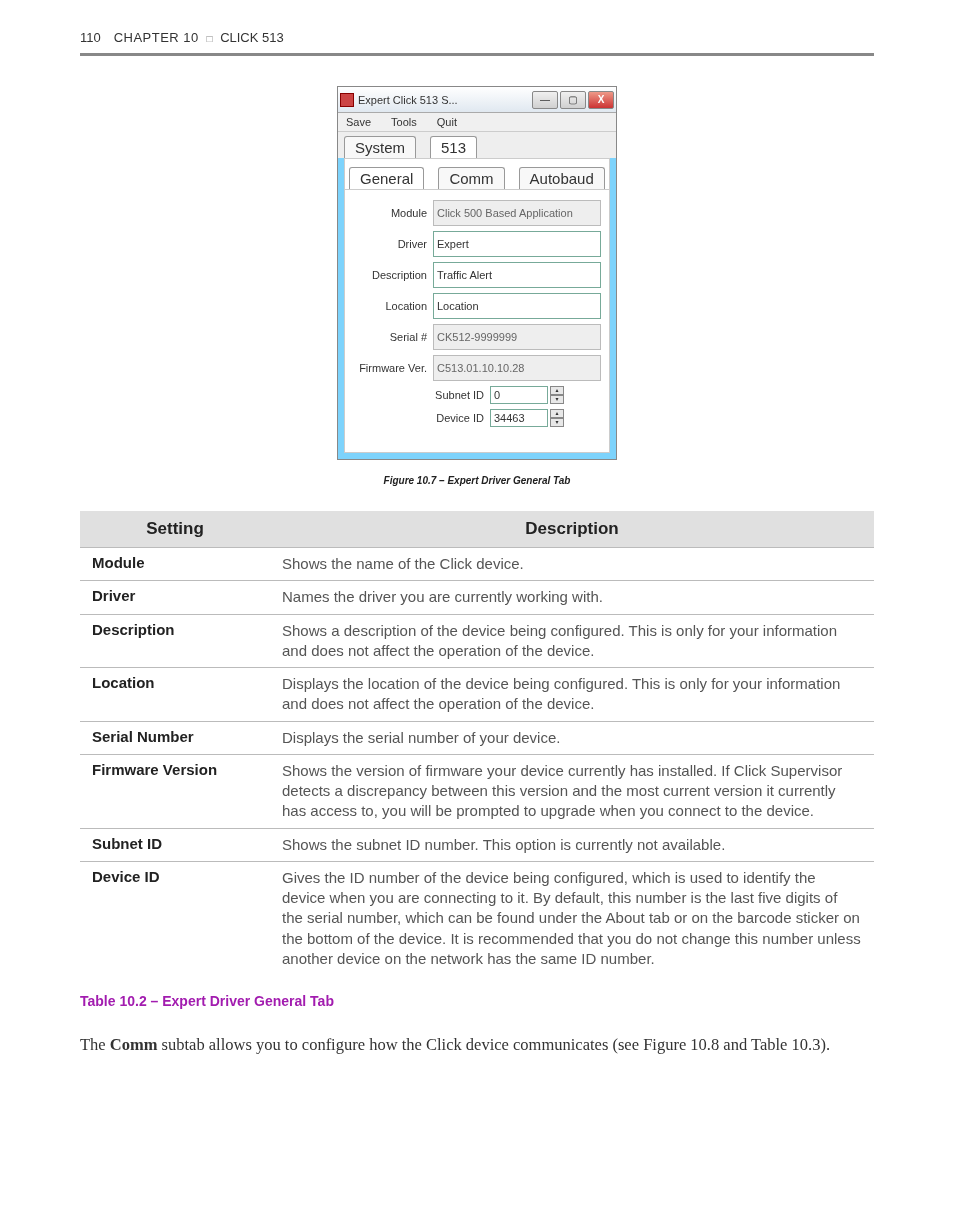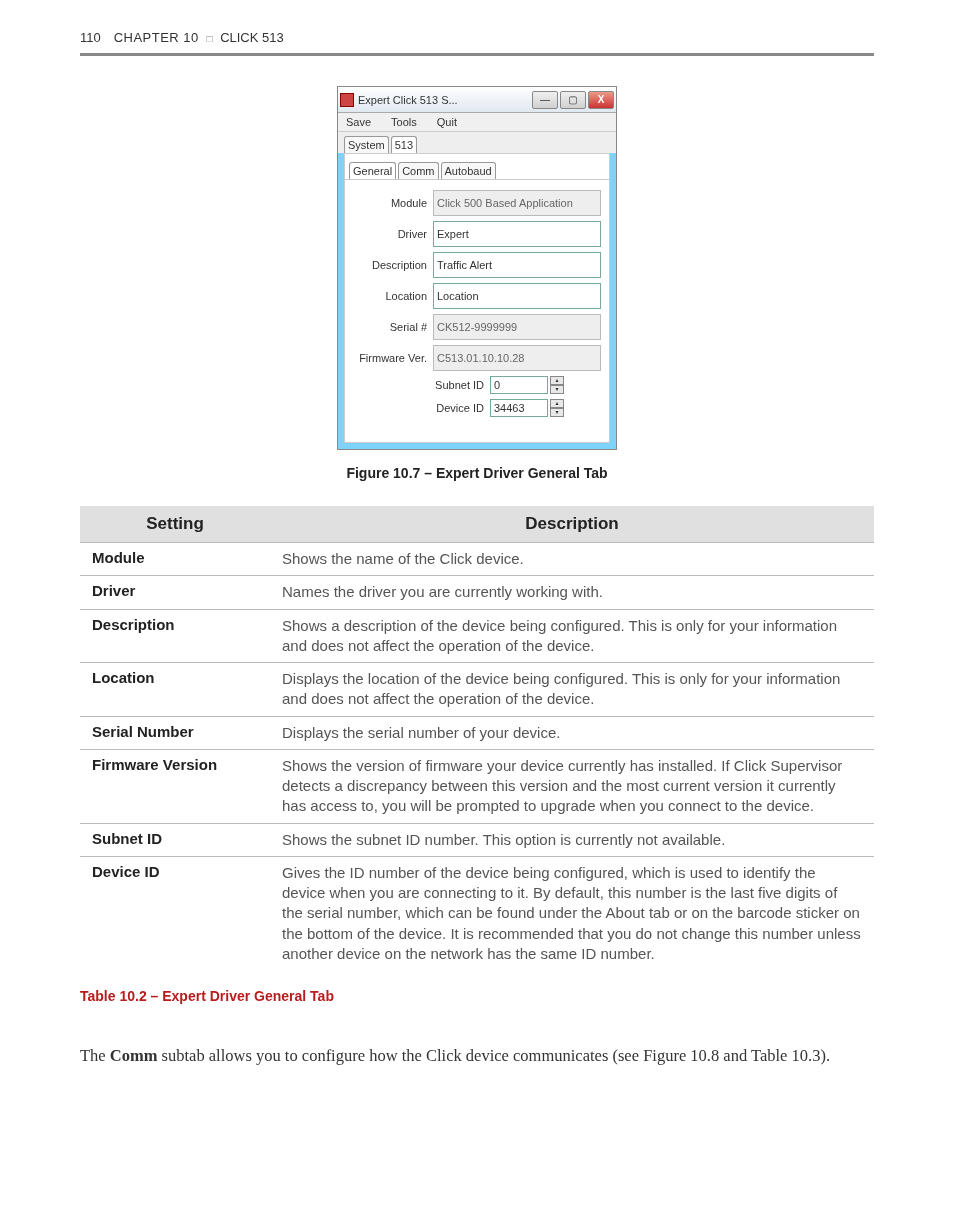--- a/index.html
+++ b/index.html
@@ -46,58 +46,58 @@
     border:1px solid #888; border-radius:2px;
     display:flex; align-items:center; justify-content:center;
     font-size:10px;
   }
   .winbtn.close { background: linear-gradient(#e98,#c33); color:#fff; font-weight:bold;}
   .menubar { background:#f0f0f0; padding:3px 8px; border-bottom:1px solid #ccc; display:flex; gap:20px;}
   .outer-tabs, .inner-tabs {
     display:flex; padding: 4px 6px 0 6px; background:#eee;
   }
   .tab {
-    padding:2px 3px; border:1px solid #999; border-bottom:none;
-    background:#f8f8f8; margin-right:2px; border-radius:3px 3px 0 0;
-    font-size:11px;
+    padding:2px 10px; border:1px solid #999; border-bottom:none;
+    background:#f8f8f8; margin-right:14px; border-radius:3px 3px 0 0;
+    font-size:15px;
   }
   .tab.active { background:#fff; }
   .form-area {
     background:#fff; border:1px solid #ccc; margin:0 6px 8px 6px; padding:10px 8px 20px 8px;
   }
   .frow { display:flex; align-items:center; margin-bottom:5px; }
   .flabel { width:80px; text-align:right; padding-right:6px; font-size:11px; color:#333;}
   .fval {
     flex:1; height:26px; border:1px solid #7a9; background:#fff;
     padding:1px 3px; font-size:11px; display:flex; align-items:center;
   }
   .fval.ro { background:#eee; border-color:#bbb; color:#666;}
   .spin-wrap { display:flex; }
   .spin-input {
     width:58px; height:18px; border:1px solid #7a9; padding:1px 3px; font-size:11px;
     display:flex; align-items:center;
   }
   .spin-btns { display:flex; flex-direction:column; margin-left:2px;}
   .spin-btn { width:14px; height:9px; border:1px solid #888; background:#e8e8e8; font-size:6px; text-align:center; line-height:7px;}
-  .caption { font-weight:700; font-size:14px; color:#222; font-family: Arial, sans-serif;}
+  .caption { font-weight:700; font-size:10px; color:#222; font-family: Arial, sans-serif; font-style: italic;}
   table.desc-table {
     width:100%; border-collapse:collapse; margin-bottom:18px;
   }
   table.desc-table th {
     text-align:center; background:#e0e0e0; padding:8px 12px;
     font-size:17px; font-weight:800; color:#222;
     font-family: Arial, sans-serif;
   }
   table.desc-table td {
     padding:6px 12px; vertical-align:top; font-size:15px;
     border-top:1px solid #bbb;
   }
   table.desc-table td.k { font-weight:800; width:190px; color:#222; font-family: Arial, sans-serif;}
   table.desc-table td.v { color:#555; line-height:1.35; font-family: "Segoe UI", Arial, sans-serif;}
-  .tbl-caption { font-weight:700; font-size:14px; margin-bottom:40px; color:#b91c1c; font-family: Arial, sans-serif;}
+  .tbl-caption { font-weight:700; font-size:14px; margin-bottom:24px; color:#a21caf; font-family: Arial, sans-serif;}
   .body-text { font-size:16.5px; font-family: Georgia, 'Times New Roman', serif; color:#333; line-height:1.4;}
   .body-text b { font-weight:bold; }
 </style>
 </head>
 <body>
 
 <div class="page-header">
   <span class="pnum">110</span>
   <span class="ch">CHAPTER 10</span>
   <span class="sq">□</span>

